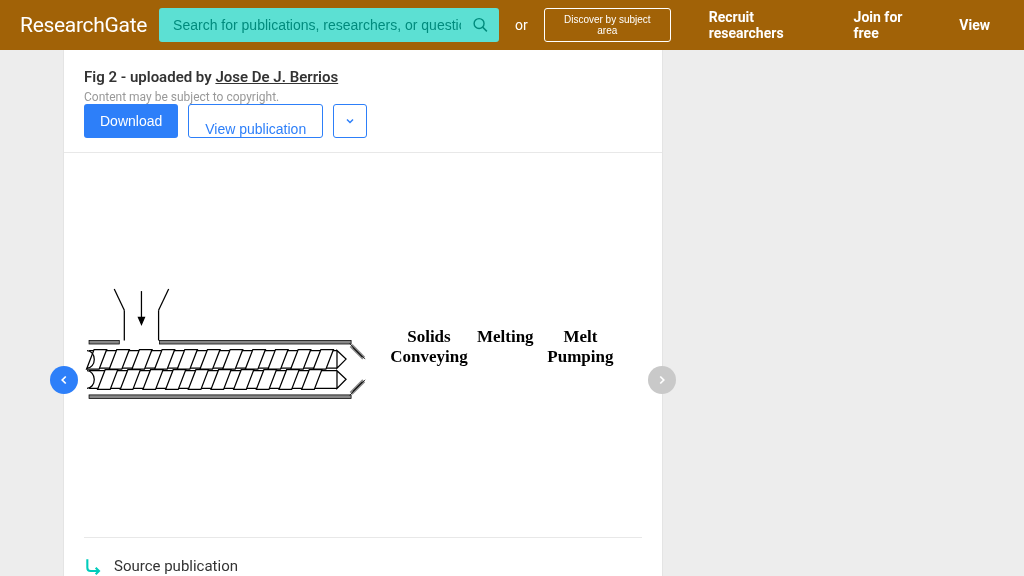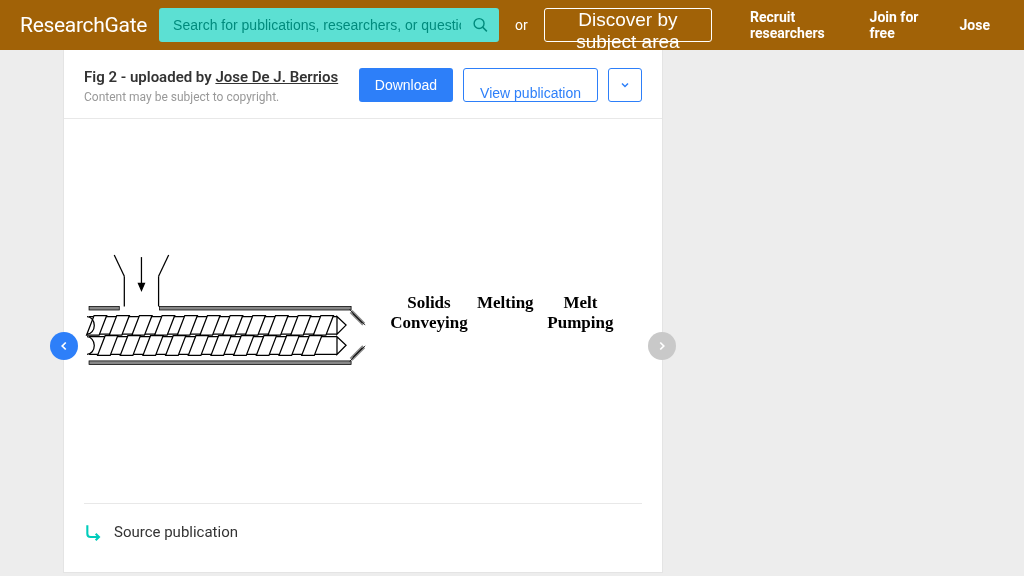--- a/index.html
+++ b/index.html
@@ -6,28 +6,28 @@
 body { font-family: -apple-system, BlinkMacSystemFont, "Segoe UI", Roboto, Helvetica, Arial, sans-serif; background: #ededed; width: 1024px; height: 576px; overflow: hidden; }
 
 .header { background: #a16207; height: 50px; display: flex; align-items: center; padding: 0 20px; gap: 12px; }
 .logo { color: #fff; font-size: 21px; font-weight: 400; letter-spacing: -0.3px; }
 .search-wrap { position: relative; flex: 0 0 340px; }
 .search-input { width: 100%; height: 34px; background: #5ce0d3; border: none; border-radius: 3px; padding: 0 38px 0 14px; font-size: 14px; color: #008376; }
 .search-input::placeholder { color: #008b7d; }
 .search-icon { position: absolute; right: 10px; top: 50%; transform: translateY(-50%); width: 17px; height: 17px; }
 .search-icon svg { stroke: #008b7d; }
 .or-text { color: #fff; font-size: 14px; margin: 0 4px; }
-.discover-btn { background: transparent; border: 1px solid #fff; color: #fff; height: 34px; padding: 0 16px; border-radius: 3px; font-size: 19px; cursor: pointer; }
+.discover-btn { background: transparent; border: 1px solid #fff; color: #fff; height: 34px; padding: 0 16px; border-radius: 3px; font-size: 10px; cursor: pointer; }
 .spacer { flex: 1; }
 .nav-link { color: #fff; font-size: 14px; font-weight: 700; text-decoration: none; padding: 0 14px; cursor: pointer; }
 
 .main { display: flex; justify-content: flex-start; padding-left: 63px; padding-top: 0; }
 .card { width: 600px; background: #fff; border: 1px solid #e4e4e4; border-top: none; position: relative; }
 
-.card-header { padding: 18px 20px 14px 20px; display: flex; justify-content: space-between; align-items: flex-start; border-bottom: 1px solid #e8e8e8; }
+.card-header { padding: 18px 20px 14px 20px; display: flex; justify-content: space-between; align-items: flex-start; border-bottom: 1px solid #e8e8e8; flex-direction: column; }
 .fig-title { font-size: 15px; color: #333; font-weight: 600; }
 .fig-title .by { color: #333; }
 .author-link { color: #333; text-decoration: underline; cursor: pointer; }
 .copyright { font-size: 12px; color: #999; margin-top: 4px; }
 .actions { display: flex; gap: 10px; }
 .btn-primary { background: #2d7ff9; color: #fff; border: none; height: 34px; padding: 0 16px; border-radius: 3px; font-size: 14px; cursor: pointer; }
 .btn-outline { background: #fff; color: #2d7ff9; border: 1px solid #2d7ff9; height: 31px; padding: 16px 16px; border-radius: 3px; font-size: 14px; cursor: pointer; }
 .btn-chevron { background: #fff; border: 1px solid #2d7ff9; width: 34px; height: 34px; border-radius: 3px; color: #2d7ff9; display: flex; align-items: center; justify-content: center; cursor: pointer; }
 
 .figure-area { position: relative; padding: 20px 20px 30px 20px; }
@@ -61,21 +61,21 @@
           <circle cx="10" cy="10" r="7"></circle>
           <line x1="15" y1="15" x2="21" y2="21"></line>
         </svg>
     </span>
   </div>
   <span class="or-text">or</span>
   <button class="discover-btn">Discover by subject area</button>
   <div class="spacer"></div>
   <a class="nav-link">Recruit researchers</a>
   <a class="nav-link">Join for free</a>
-  <a class="nav-link">Jose</a>
+  <a class="nav-link">View</a>
 </div>
 
 <div class="main">
   <div class="card">
 
     <div class="card-header">
       <div>
         <div class="fig-title">
           <span class="by">Fig 2 - uploaded by </span><span class="author-link">Jose De J. Berrios</span>
         </div>

